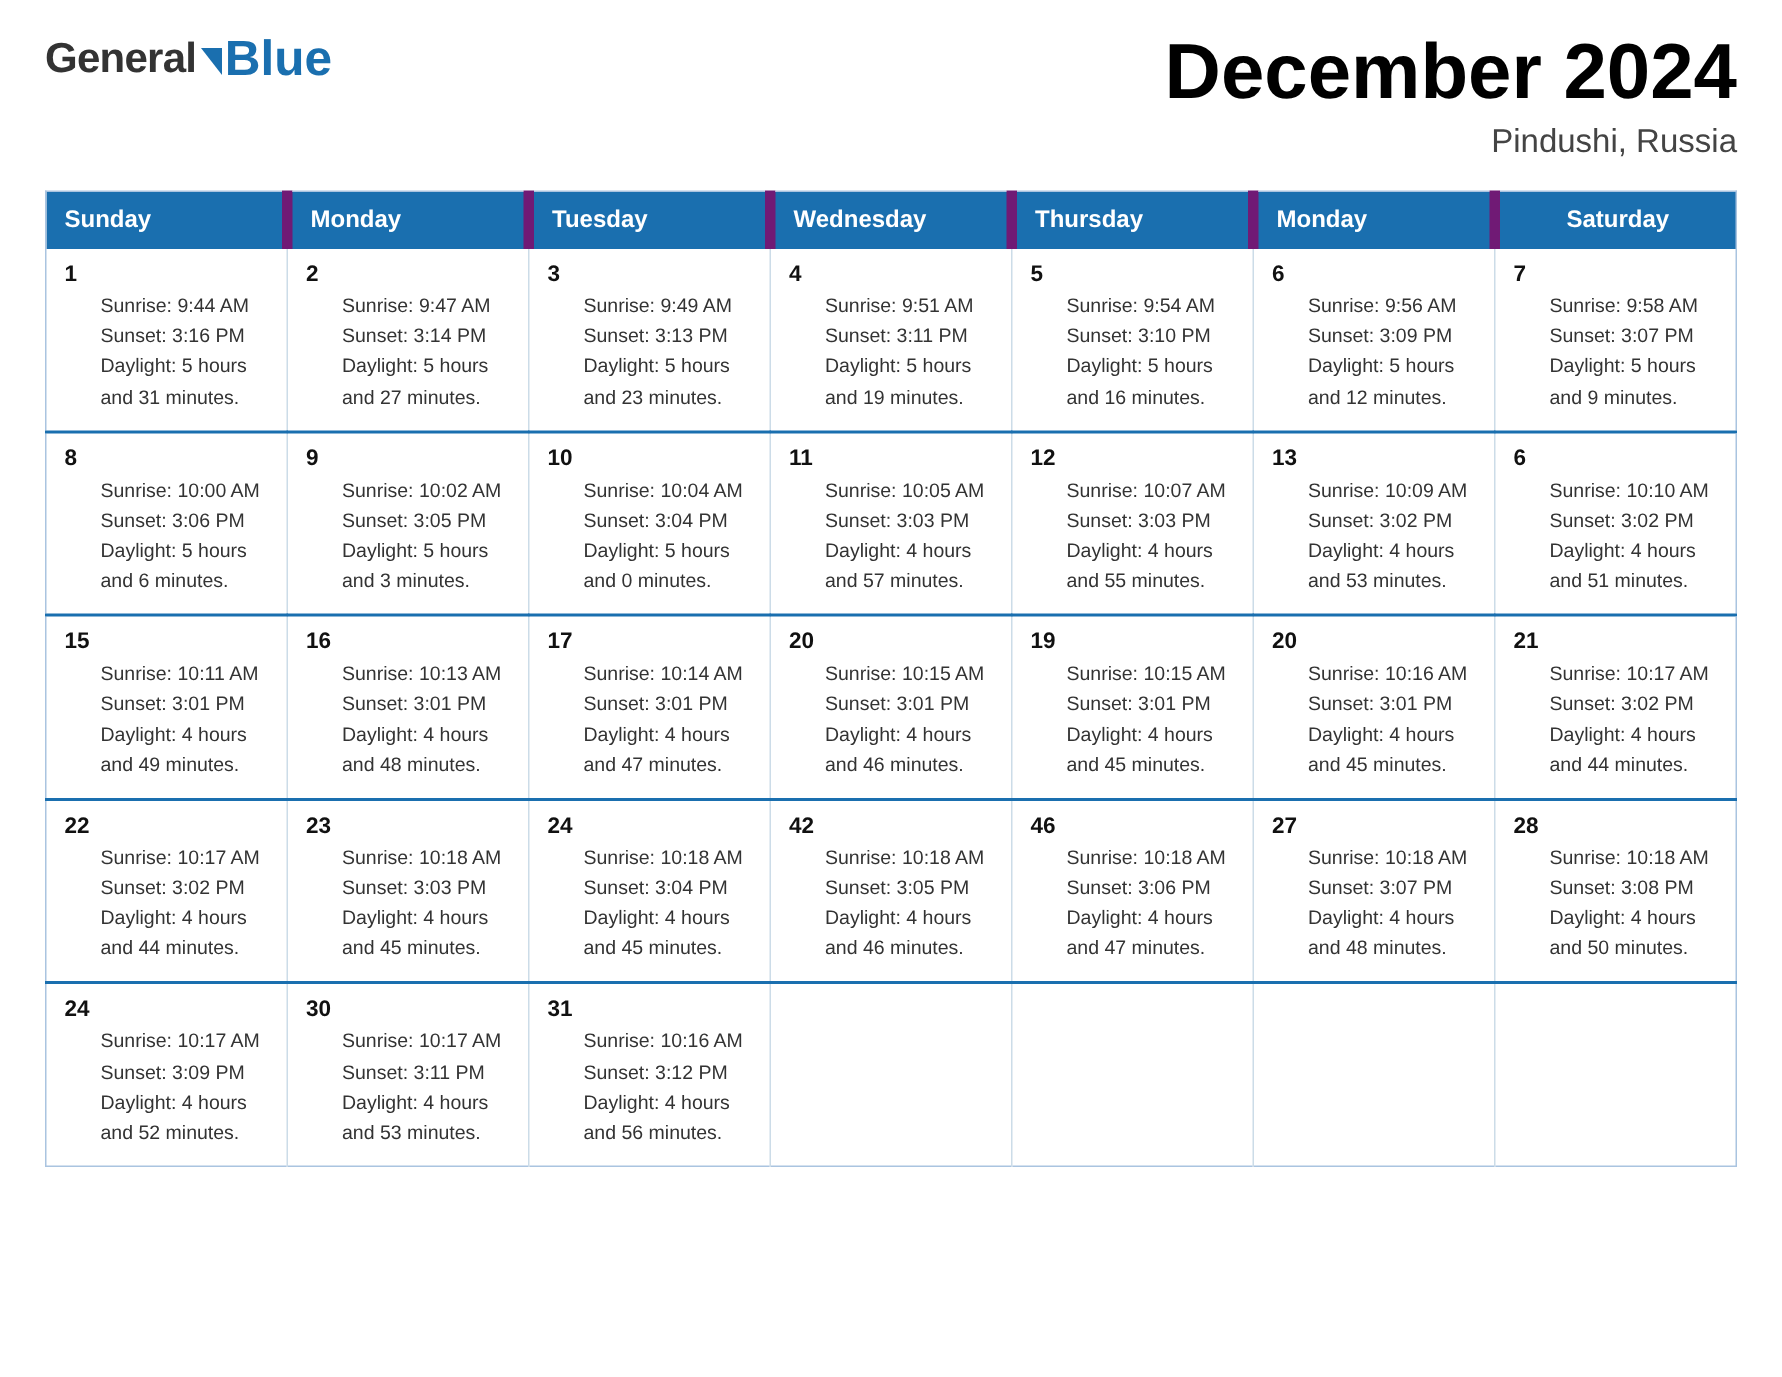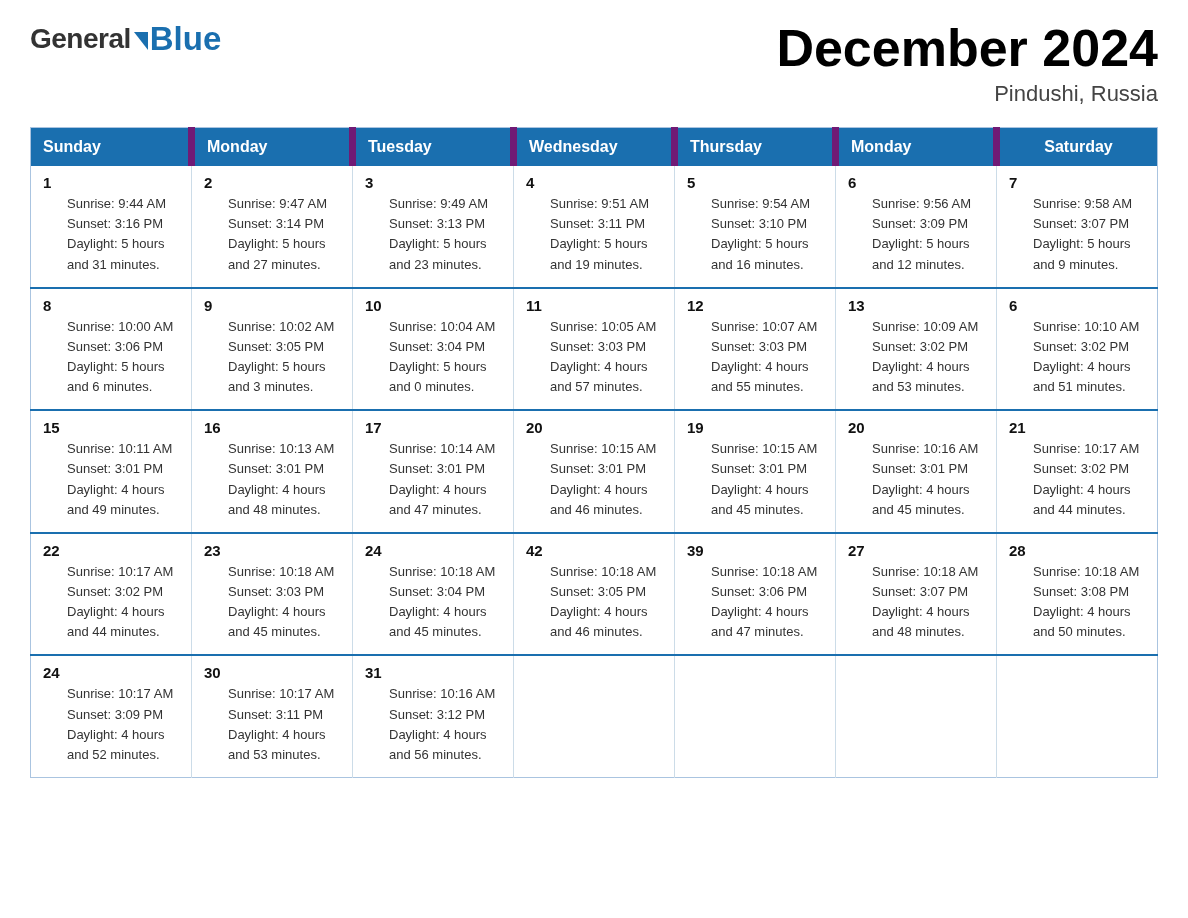--- a/index.html
+++ b/index.html
@@ -348,21 +348,21 @@
       </td>
         <td>
         <span class="day-number">42</span>
         <div class="day-info">
           Sunrise: 10:18 AM<br>
           Sunset: 3:05 PM<br>
           Daylight: 4 hours and 46 minutes.
         </div>
       </td>
         <td>
-        <span class="day-number">39</span>
+        <span class="day-number">46</span>
         <div class="day-info">
           Sunrise: 10:18 AM<br>
           Sunset: 3:06 PM<br>
           Daylight: 4 hours and 47 minutes.
         </div>
       </td>
         <td>
         <span class="day-number">27</span>
         <div class="day-info">
           Sunrise: 10:18 AM<br>

